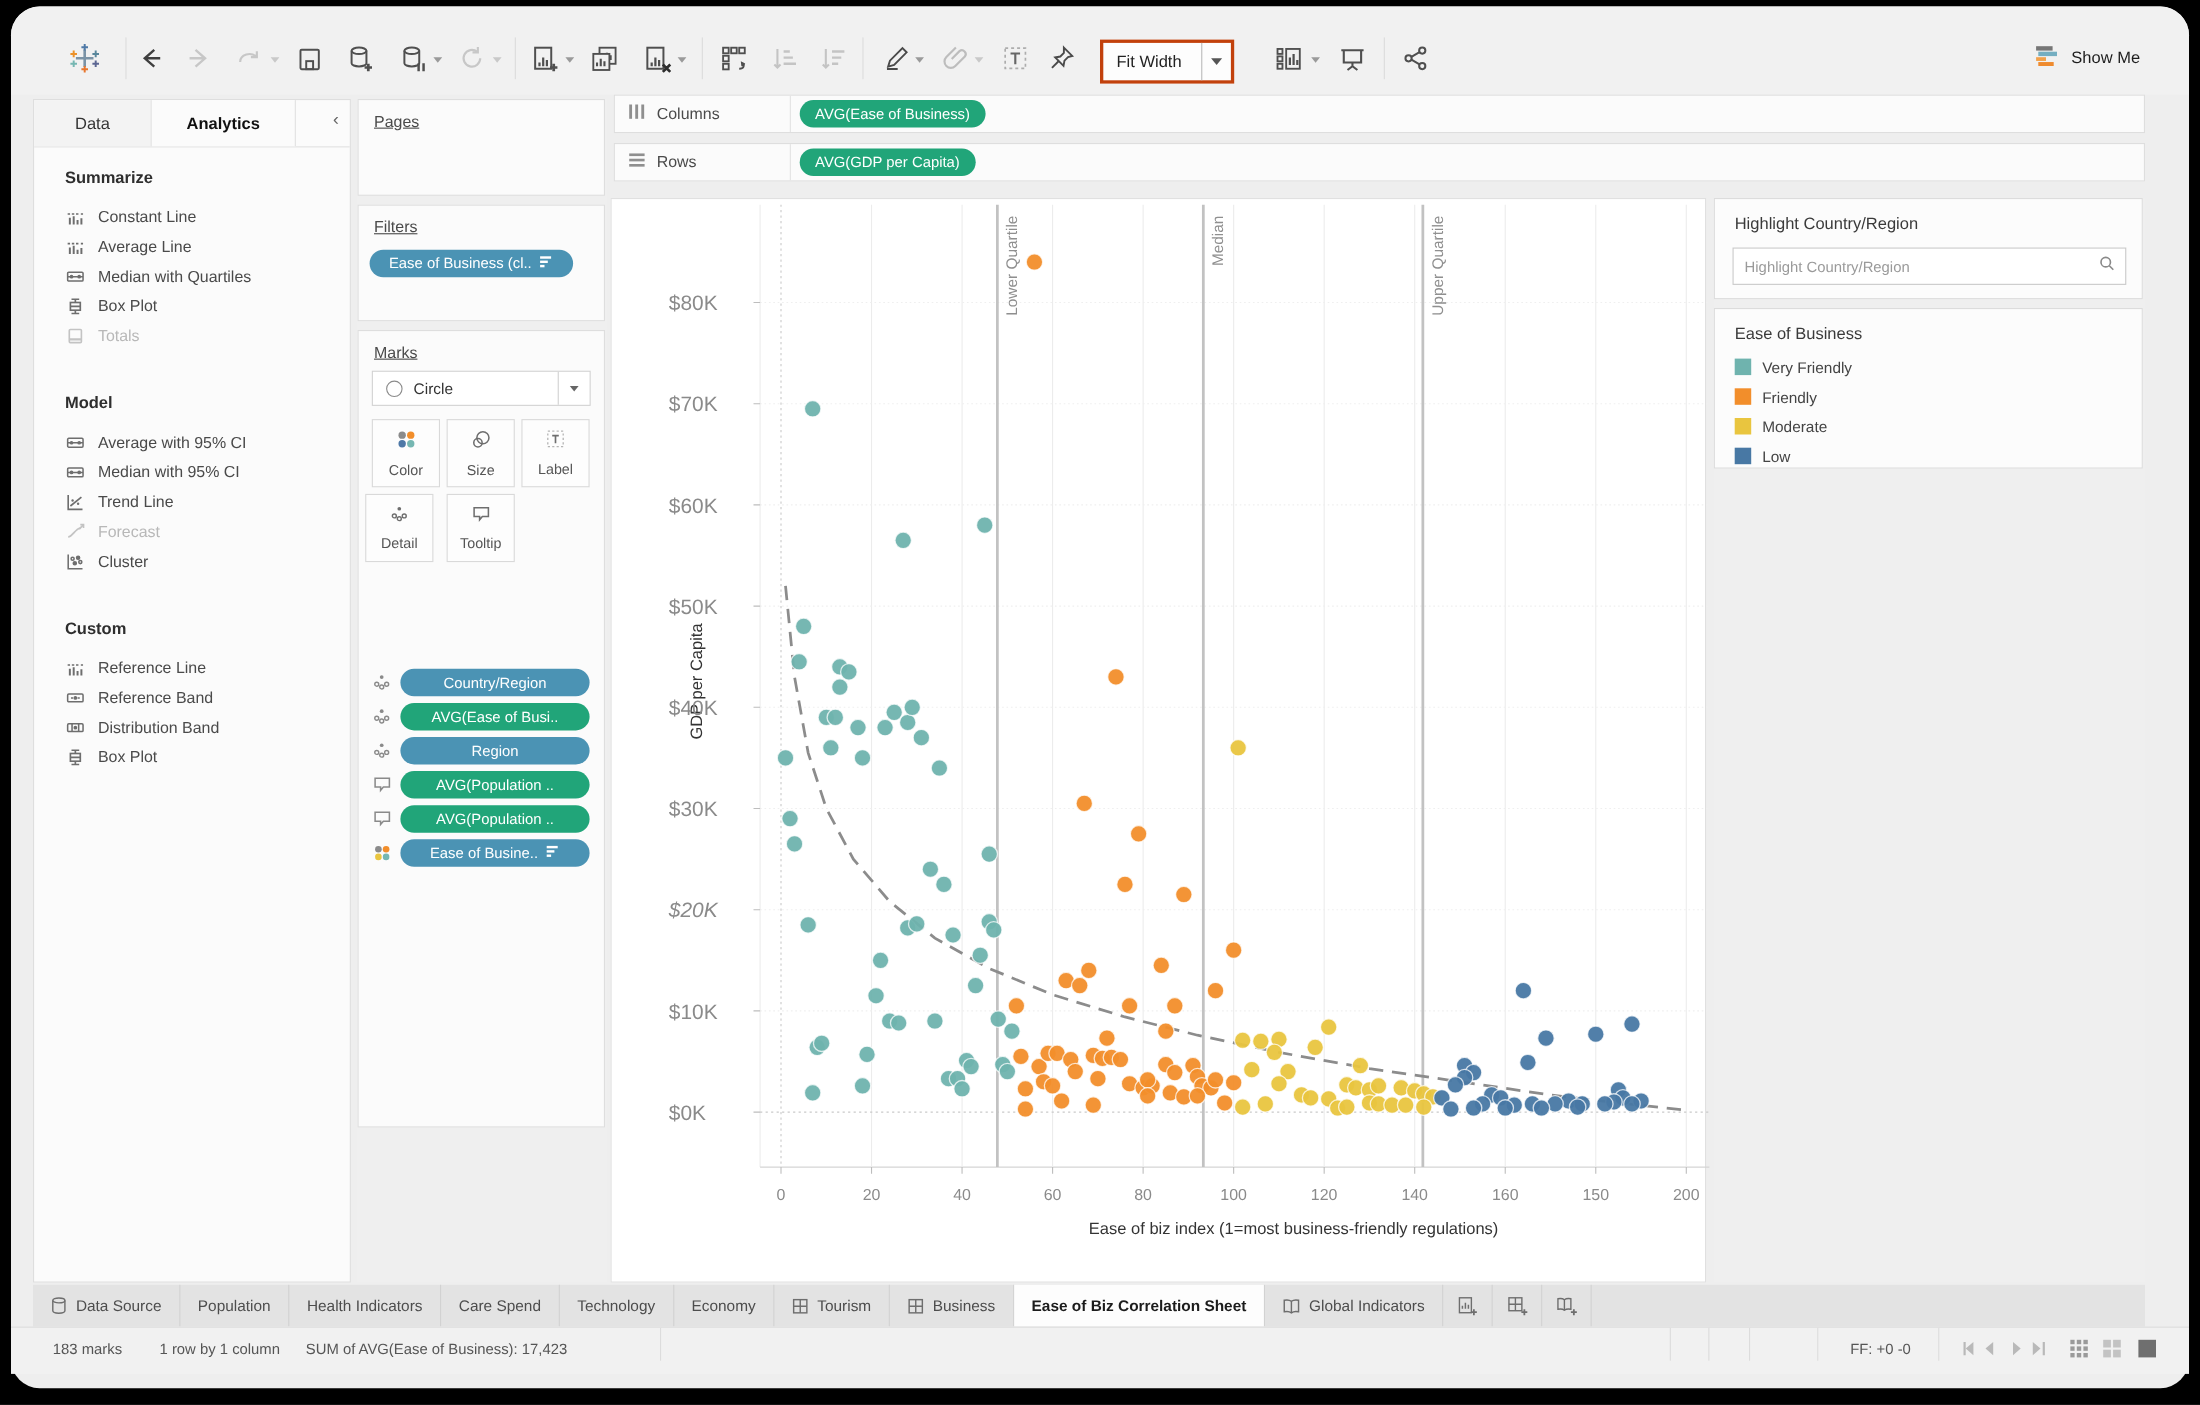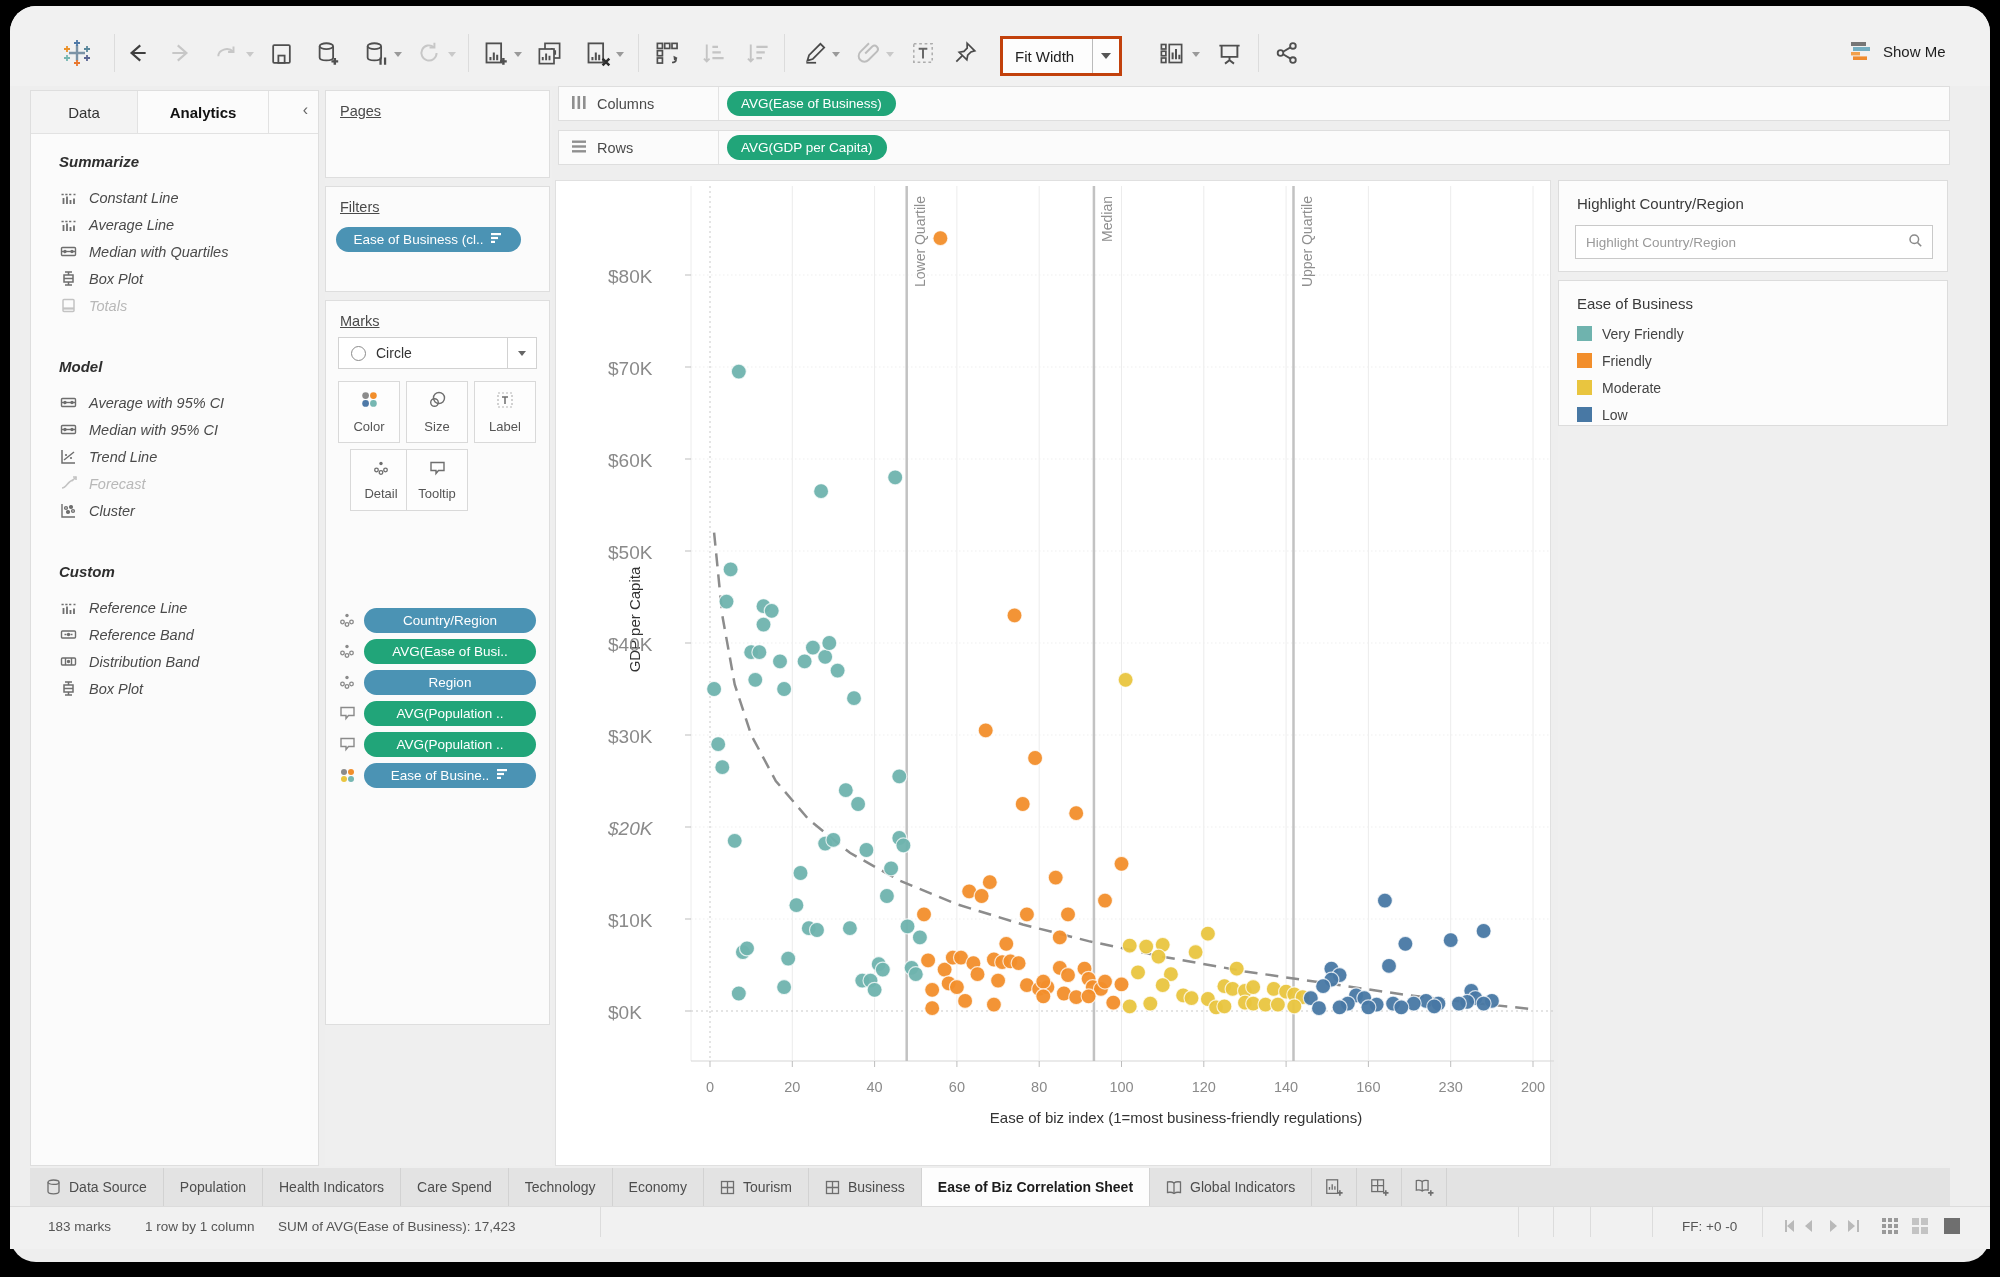--- a/index.html
+++ b/index.html
@@ -17,21 +17,21 @@
   #fit-box .lbl{flex:1;padding-left:12px;font-size:15px;color:#222;}
   #fit-box .dd{width:26px;height:100%;border-left:1px solid #bbb;display:flex;align-items:center;justify-content:center;}
   #show-me{position:absolute;left:1838px;top:32px;display:flex;align-items:center;gap:9px;cursor:pointer;}
   #show-me span{font-size:15px;color:#1d1d1d;}
   
   #left-pane{position:absolute;left:30px;top:90px;width:289px;height:1076px;background:#fbfbfb;border:1px solid #dedede;box-sizing:border-box;}
   #lp-tabs{position:absolute;left:0;top:0;width:100%;height:42px;display:flex;border-bottom:1px solid #e2e2e2;}
   .lp-tab{width:106px;display:flex;align-items:center;justify-content:center;font-size:15px;color:#333;background:#f3f3f3;border-right:1px solid #e2e2e2;}
   .lp-tab.active{background:#fbfbfb;font-weight:bold;color:#111;border-right:1px solid #e2e2e2;width:130px;}
   #lp-collapse{position:absolute;right:10px;top:10px;color:#666;font-size:16px;}
-  .lp-section{position:absolute;left:0;width:100%;font-style:italic;}
+  .lp-section{position:absolute;left:0;width:100%;}
   .lp-head{font-size:15px;font-weight:bold;color:#2e2e2e;padding-left:28px;}
   .lp-item{display:flex;align-items:center;height:27px;padding-left:28px;gap:12px;font-size:14.5px;color:#4a4a4a;}
   .lp-item.disabled{color:#b8b8b8;}
   .lp-item .ic{width:18px;height:18px;display:flex;align-items:center;justify-content:center;}
   
   #cards-col{position:absolute;left:325px;top:90px;width:227px;height:1076px;background:#efefef;}
   .card{position:absolute;left:0;width:225px;background:#fbfbfb;border:1px solid #dedede;box-sizing:border-box;}
   .card-title{font-size:14.5px;color:#4a4a4a;padding:12px 0 0 14px;text-decoration:underline;}
   .pill{height:25px;border-radius:13px;display:flex;align-items:center;justify-content:center;color:#fff;font-size:13.5px;gap:7px;padding:0 10px;box-sizing:border-box;}
   .pill.blue{background:#4b93b4;}
@@ -475,21 +475,21 @@
               </svg></span>
             <span class="cap">Size</span>
           </div>
           <div class="mk-btn" style="left: 148px; top: 80px;">
             <span><svg width="18" height="18" viewBox="0 0 18 18" fill="none">
                 <rect x="2" y="2" width="14" height="14" stroke="#b5b5b5" stroke-width="1.2" stroke-dasharray="2 2"></rect>
                 <path d="M6 6h6M9 6v7" stroke="#6e6e6e" stroke-width="1.5"></path>
               </svg></span>
             <span class="cap">Label</span>
           </div>
-          <div class="mk-btn" style="left: 24px; top: 148px;">
+          <div class="mk-btn" style="left: 6px; top: 148px;">
             <span><svg width="16" height="16" viewBox="0 0 16 16" fill="none" stroke="#6e6e6e" stroke-width="1.3">
                 <circle cx="8" cy="3.5" r="1.7" fill="#6e6e6e" stroke="none"></circle>
                 <circle cx="3.5" cy="10" r="1.8"></circle>
                 <circle cx="8" cy="12.5" r="1.8"></circle>
                 <circle cx="12.5" cy="10" r="1.8"></circle>
               </svg></span>
             <span class="cap">Detail</span>
           </div>
           <div class="mk-btn" style="left: 80px; top: 148px;">
             <span><svg width="17" height="16" viewBox="0 0 17 16" fill="none" stroke="#6e6e6e" stroke-width="1.4">
@@ -626,21 +626,21 @@
         <div class="ytick" style="top: 85px;">$80K</div>
         <div class="xtick" style="left: 124px;">0</div>
         <div class="xtick" style="left: 206.3px;">20</div>
         <div class="xtick" style="left: 288.6px;">40</div>
         <div class="xtick" style="left: 370.9px;">60</div>
         <div class="xtick" style="left: 453.2px;">80</div>
         <div class="xtick" style="left: 535.5px;">100</div>
         <div class="xtick" style="left: 617.8px;">120</div>
         <div class="xtick" style="left: 700.1px;">140</div>
         <div class="xtick" style="left: 782.4px;">160</div>
-        <div class="xtick" style="left: 864.7px;">230</div>
+        <div class="xtick" style="left: 864.7px;">150</div>
         <div class="xtick" style="left: 947px;">200</div>
       </div>
     <svg id="plot-svg" style="position:absolute;left:127px;top:5px" width="872" height="890" viewBox="0 0 872 890">
         <line x1="8" y1="0" x2="8" y2="875" stroke="#ececec" stroke-width="1"></line>
         <line x1="8" y1="875" x2="871" y2="875" stroke="#d5d5d5" stroke-width="1"></line>
         <line x1="27" y1="0" x2="27" y2="875" stroke="#c9c9c9" stroke-width="1" stroke-dasharray="2 3"></line>
         <line x1="27" y1="875" x2="27" y2="881" stroke="#bdbdbd" stroke-width="1"></line>
         <line x1="109.30000000000001" y1="0" x2="109.30000000000001" y2="875" stroke="#ececec" stroke-width="1"></line>
         <line x1="109.30000000000001" y1="875" x2="109.30000000000001" y2="881" stroke="#bdbdbd" stroke-width="1"></line>
         <line x1="191.60000000000002" y1="0" x2="191.60000000000002" y2="875" stroke="#ececec" stroke-width="1"></line>

